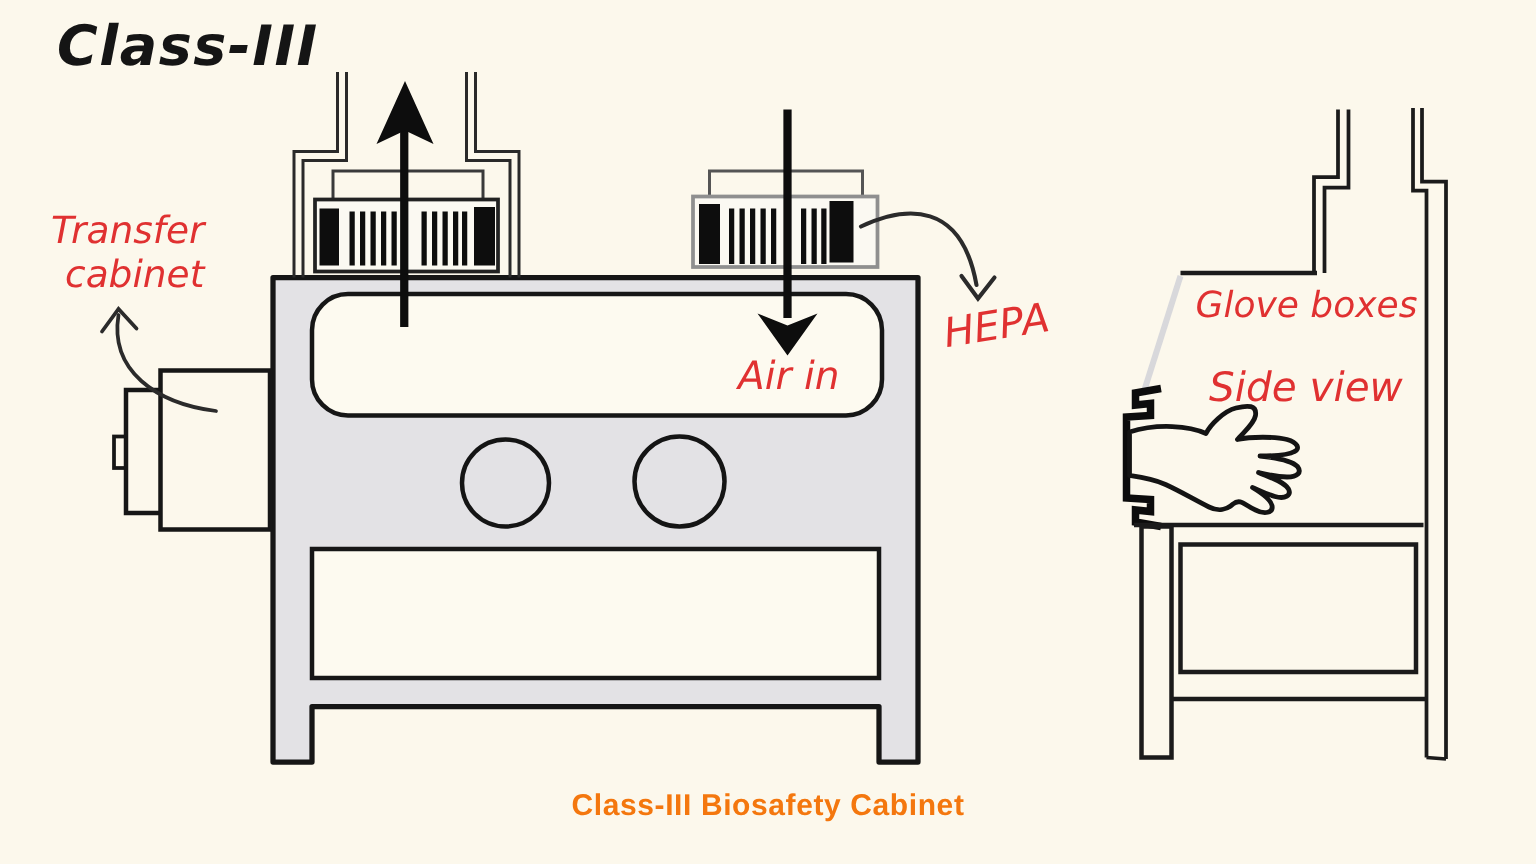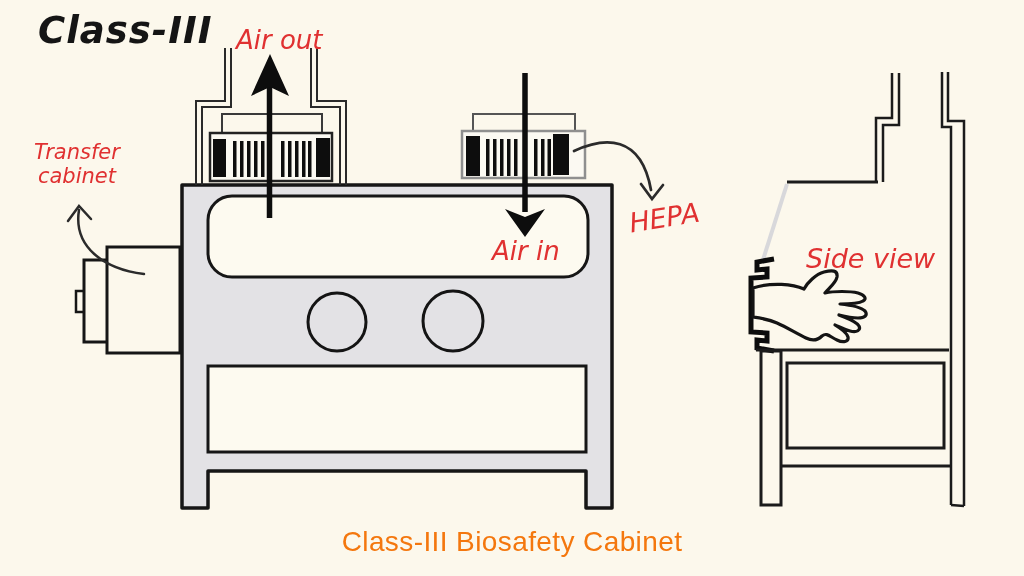--- a/index.html
+++ b/index.html
@@ -14,33 +14,33 @@
   .label{
     position:absolute;
     font-style:italic;
     color:#E03131;
     white-space:nowrap;
     line-height:1.15;
   }
   .label.black{color:#151515;font-weight:bold;}
   .title-label{font-size:37px;letter-spacing:1px;}
   .air-out-label{left:236px;top:26px;font-size:26px;}
-  .transfer-label{left:34px;top:140px;font-size:21px;text-align:center;}
+  .transfer-label{left:34px;top:140px;font-size:25px;text-align:right;}
   .air-in-label{left:492px;top:237px;font-size:26px;}
   .hepa-label{left:629px;top:202px;font-size:27px;transform:rotate(-9deg);}
   .glove-boxes-label{left:797px;top:190px;font-size:24px;}
   .side-view-label{left:806px;top:243px;font-size:27px;font-style:italic;}
   .class3-label{left:38px;top:10px;}
   .caption{
     position:absolute;
     left:0;top:526px;width:100%;
     text-align:center;
     font-family:"Liberation Sans", sans-serif;
-    font-size:28px;
-    font-weight:400;
+    font-size:20px;
+    font-weight:700;
     letter-spacing:0.4px;
     color:#F4770E;
   }
 </style>
 </head>
 <body>
 
 <div class="stage">
 
   <svg width="1024" height="576" viewBox="0 0 1024 576">
@@ -168,28 +168,28 @@
       <g fill="none" stroke="#1B1B1B" stroke-width="3">
         <rect x="761" y="351" width="20" height="154"></rect>
         <rect x="787" y="363" width="157" height="85"></rect>
         <line x1="781" y1="466" x2="951" y2="466"></line>
       </g>
     </g>
   </svg>
 
   <div class="label black title-label class3-label">Class-III</div>
 
-  <div class="label air-out-label">Air out</div>
 
   <div class="label transfer-label">
     <div>Transfer</div>
     <div>cabinet</div>
   </div>
 
   <div class="label air-in-label">Air in</div>
 
   <div class="label hepa-label">HEPA</div>
 
+  <div class="label glove-boxes-label">Glove boxes</div>
 
   <div class="label side-view-label">Side view</div>
 
   <div class="caption">Class-III Biosafety Cabinet</div>
 </div>
 
 </body></html>

